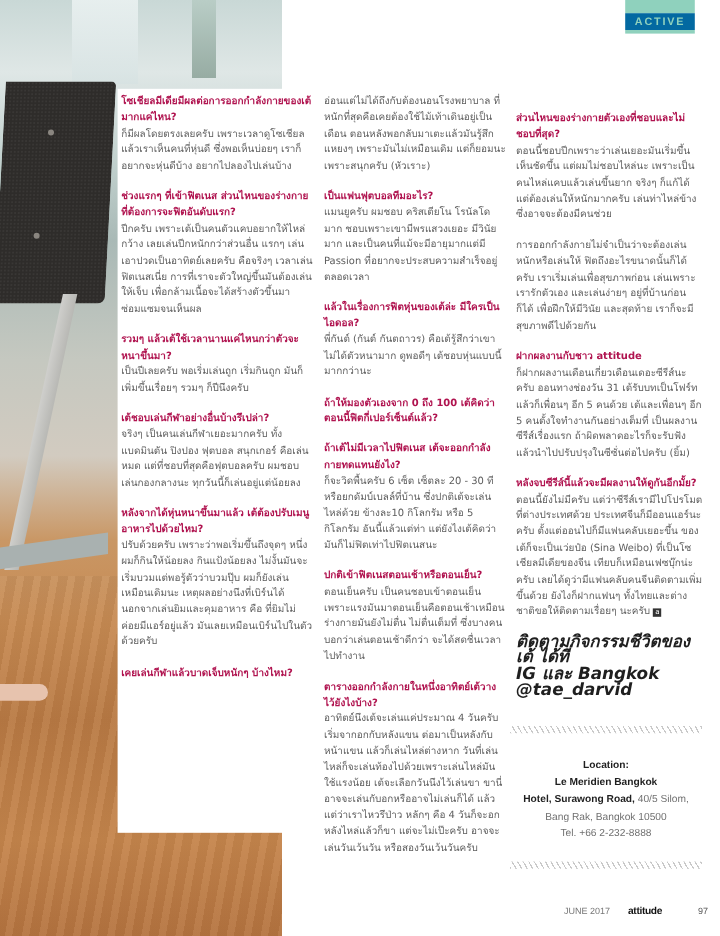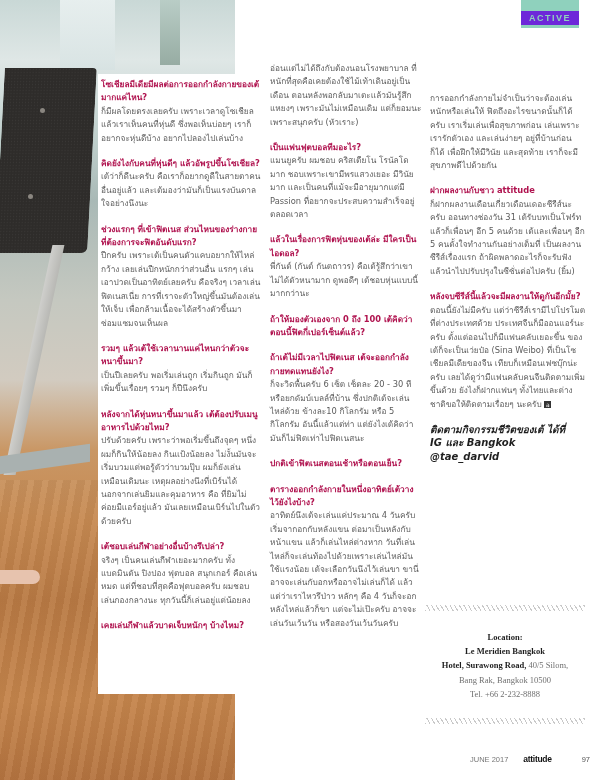--- a/index.html
+++ b/index.html
@@ -59,58 +59,58 @@
     }
 
     .section-tag {
       position: absolute; left: 521px; top: 0; width: 58px;
     }
     .section-tag .block { height: 11px; background: #8fd1bd; }
     .section-tag .label {
       font-family: "Liberation Sans", sans-serif;
       font-weight: bold; font-size: 9px; letter-spacing: 1.5px;
       color: #ffffff; text-align: center; line-height: 14px;
-      background: #6d28d9;
+      background: #0369a1;
     }
     .section-tag .label span { color: #8fd1bd; }
     .section-tag .bar { height: 3px; background: #8fd1bd; }
 
     .col {
       position: absolute; font-size: 8.3px; line-height: 13.4px;
       color: #5c5c5c;
     }
     .col.c1 { left: 101px; top: 78px; width: 160px; }
-    .col.c2 { left: 270px; top: 62px; width: 152px; }
+    .col.c2 { left: 270px; top: 78px; width: 152px; }
     .col.c3 { left: 430px; top: 92px; width: 156px; }
 
     .qa { margin-bottom: 12px; }
     .q {
       color: #b0134f; font-weight: bold; font-size: 8.3px; line-height: 13.4px;
     }
     .a { margin: 0; }
     .credit {
       color: #1f1f1f; font-weight: bold; font-style: italic;
-      font-size: 10px; line-height: 13.4px; margin-top: 4px;
+      font-size: 14px; line-height: 13.4px; margin-top: 4px;
     }
     .end-mark {
       display: inline-block; width: 7px; height: 7px; background: #333;
       color: #fff; font-size: 6px; line-height: 7px; text-align: center;
       vertical-align: middle;
     }
 
     .zigzag {
       position: absolute; left: 425px; width: 160px; height: 6px;
       background: repeating-linear-gradient(60deg, #c9c9c9 0 1px, transparent 1px 4px);
     }
     .zigzag.z1 { top: 605px; }
     .zigzag.z2 { top: 718px; }
 
     .location {
       position: absolute; left: 425px; top: 630px; width: 160px;
-      text-align: center; font-family: Liberation Serif, serif;
+      text-align: center; font-family: Liberation Sans, sans-serif;
       font-size: 8.5px; line-height: 14.2px; color: #707070;
     }
     .location .b { color: #1f1f1f; font-weight: bold; }
 
     .footer {
       position: absolute; top: 754px; left: 470px; width: 120px;
       font-family: "Liberation Sans", sans-serif; font-size: 7.5px; color: #777;
       display: flex; align-items: baseline; gap: 15px;
     }
     .footer .brand { font-weight: bold; color: #111; font-size: 8.5px; letter-spacing: -0.3px; text-align: right; }
@@ -137,40 +137,36 @@
   <div class="label"><span>ACTIVE</span></div>
   <div class="bar"></div>
 </div>
 
 <div class="col c1">
   <div class="qa">
     <div class="q">โซเชียลมีเดียมีผลต่อการออกกำลังกายของเต้มากแค่ไหน?</div>
     <p class="a">ก็มีผลโดยตรงเลยครับ เพราะเวลาดูโซเชียลแล้วเราเห็นคนที่หุ่นดี ซึ่งพอเห็นบ่อยๆ เราก็อยากจะหุ่นดีบ้าง อยากไปลองไปเล่นบ้าง</p>
   </div>
   <div class="qa">
-    <div class="q">คิดยังไงกับคนที่หุ่นดีๆ แล้วอัพรูปขึ้นโซเชียล?</div>
-    <p class="a">เต้ว่าก็ดีนะครับ คือเราก็อยากดูดีในสายตาคนอื่นอยู่แล้ว และเต้มองว่ามันก็เป็นแรงบันดาลใจอย่างนึงนะ</p>
-  </div>
-  <div class="qa">
     <div class="q">ช่วงแรกๆ ที่เข้าฟิตเนส ส่วนไหนของร่างกายที่ต้องการจะฟิตอันดับแรก?</div>
     <p class="a">ปีกครับ เพราะเต้เป็นคนตัวแคบอยากให้ไหล่กว้าง เลยเล่นปีกหนักกว่าส่วนอื่น แรกๆ เล่นเอาปวดเป็นอาทิตย์เลยครับ คือจริงๆ เวลาเล่นฟิตเนสเนี่ย การที่เราจะตัวใหญ่ขึ้นมันต้องเล่นให้เจ็บ เพื่อกล้ามเนื้อจะได้สร้างตัวขึ้นมาซ่อมแซมจนเห็นผล</p>
   </div>
   <div class="qa">
     <div class="q">รวมๆ แล้วเต้ใช้เวลานานแค่ไหนกว่าตัวจะหนาขึ้นมา?</div>
     <p class="a">เป็นปีเลยครับ พอเริ่มเล่นถูก เริ่มกินถูก มันก็เพิ่มขึ้นเรื่อยๆ รวมๆ ก็ปีนึงครับ</p>
   </div>
   <div class="qa">
+    <div class="q">เต้ชอบเล่นกีฬาอย่างอื่นบ้างรึเปล่า?</div>
+    <p class="a">จริงๆ เป็นคนเล่นกีฬาเยอะมากครับ ทั้งแบดมินตัน ปิงปอง ฟุตบอล สนุกเกอร์ คือเล่นหมด แต่ที่ชอบที่สุดคือฟุตบอลครับ ผมชอบเล่นกองกลางนะ ทุกวันนี้ก็เล่นอยู่แต่น้อยลง</p>
+  </div>
+  <div class="qa">
     <div class="q">หลังจากได้หุ่นหนาขึ้นมาแล้ว เต้ต้องปรับเมนูอาหารไปด้วยไหม?</div>
     <p class="a">ปรับด้วยครับ เพราะว่าพอเริ่มขึ้นถึงจุดๆ หนึ่ง ผมก็กินให้น้อยลง กินแป้งน้อยลง ไม่งั้นมันจะเริ่มบวมแต่พอรู้ตัวว่าบวมปุ๊บ ผมก็ยังเล่นเหมือนเดิมนะ เหตุผลอย่างนึงที่เบิร์นได้นอกจากเล่นยิมและคุมอาหาร คือ ที่ยิมไม่ค่อยมีแอร์อยู่แล้ว มันเลยเหมือนเบิร์นไปในตัวด้วยครับ</p>
   </div>
   <div class="qa">
-    <div class="q">เต้ชอบเล่นกีฬาอย่างอื่นบ้างรึเปล่า?</div>
-    <p class="a">จริงๆ เป็นคนเล่นกีฬาเยอะมากครับ ทั้งแบดมินตัน ปิงปอง ฟุตบอล สนุกเกอร์ คือเล่นหมด แต่ที่ชอบที่สุดคือฟุตบอลครับ ผมชอบเล่นกองกลางนะ ทุกวันนี้ก็เล่นอยู่แต่น้อยลง</p>
-  </div>
-  <div class="qa">
     <div class="q">เคยเล่นกีฬาแล้วบาดเจ็บหนักๆ บ้างไหม?</div>
   </div>
 </div>
 
 <div class="col c2">
   <div class="qa">
     <p class="a">อ่อนแต่ไม่ได้ถึงกับต้องนอนโรงพยาบาล ที่หนักที่สุดคือเคยต้องใช้ไม้เท้าเดินอยู่เป็นเดือน ตอนหลังพอกลับมาเตะแล้วมันรู้สึกแหยงๆ เพราะมันไม่เหมือนเดิม แต่ก็ยอมนะเพราะสนุกครับ (หัวเราะ)</p>
   </div>
   <div class="qa">
     <div class="q">เป็นแฟนฟุตบอลทีมอะไร?</div>
@@ -182,28 +178,33 @@
   </div>
   <div class="qa">
     <div class="q">ถ้าให้มองตัวเองจาก 0 ถึง 100 เต้คิดว่าตอนนี้ฟิตกี่เปอร์เซ็นต์แล้ว?</div>
   </div>
   <div class="qa">
     <div class="q">ถ้าเต้ไม่มีเวลาไปฟิตเนส เต้จะออกกำลังกายทดแทนยังไง?</div>
     <p class="a">ก็จะวิดพื้นครับ 6 เซ็ต เซ็ตละ 20 - 30 ที หรือยกดัมบ์เบลล์ที่บ้าน ซึ่งปกติเต้จะเล่นไหล่ด้วย ข้างละ10 กิโลกรัม หรือ 5 กิโลกรัม อันนี้แล้วแต่ท่า แต่ยังไงเต้คิดว่ามันก็ไม่ฟิตเท่าไปฟิตเนสนะ</p>
   </div>
   <div class="qa">
     <div class="q">ปกติเข้าฟิตเนสตอนเช้าหรือตอนเย็น?</div>
+    <p class="a">ตอนเย็นครับ เป็นคนชอบเข้าตอนเย็น เพราะแรงมันมาตอนเย็นคือตอนเช้าเหมือนร่างกายมันยังไม่ตื่น ไม่ตื่นเต็มที่ ซึ่งบางคนบอกว่าเล่นตอนเช้าดีกว่า จะได้สดชื่นเวลาไปทำงาน</p>
   </div>
   <div class="qa">
     <div class="q">ตารางออกกำลังกายในหนึ่งอาทิตย์เต้วางไว้ยังไงบ้าง?</div>
     <p class="a">อาทิตย์นึงเต้จะเล่นแค่ประมาณ 4 วันครับ เริ่มจากอกกับหลังแขน ต่อมาเป็นหลังกับหน้าแขน แล้วก็เล่นไหล่ต่างหาก วันที่เล่นไหล่ก็จะเล่นท้องไปด้วยเพราะเล่นไหล่มันใช้แรงน้อย เต้จะเลือกวันนึงไว้เล่นขา ขานี่อาจจะเล่นกับอกหรืออาจไม่เล่นก็ได้ แล้วแต่ว่าเราไหวรึป่าว หลักๆ คือ 4 วันก็จะอก หลังไหล่แล้วก็ขา แต่จะไม่เป๊ะครับ อาจจะเล่นวันเว้นวัน หรือสองวันเว้นวันครับ</p>
   </div>
 </div>
 
 <div class="col c3">
+  <div class="qa">
+    <div class="q">ส่วนไหนของร่างกายตัวเองที่ชอบและไม่ชอบที่สุด?</div>
+    <p class="a">ตอนนี้ชอบปีกเพราะว่าเล่นเยอะมันเริ่มขึ้นเห็นชัดขึ้น แต่ผมไม่ชอบไหล่นะ เพราะเป็นคนไหล่แคบแล้วเล่นขึ้นยาก จริงๆ ก็แก้ได้ แต่ต้องเล่นให้หนักมากครับ เล่นท่าไหล่ข้างซึ่งอาจจะต้องมีคนช่วย</p>
+  </div>
   <div class="qa">
     <p class="a">การออกกำลังกายไม่จำเป็นว่าจะต้องเล่นหนักหรือเล่นให้ ฟิตถึงอะไรขนาดนั้นก็ได้ครับ เราเริ่มเล่นเพื่อสุขภาพก่อน เล่นเพราะเรารักตัวเอง และเล่นง่ายๆ อยู่ที่บ้านก่อนก็ได้ เพื่อฝึกให้มีวินัย และสุดท้าย เราก็จะมีสุขภาพดีไปด้วยกัน</p>
   </div>
   <div class="qa">
     <div class="q">ฝากผลงานกับชาว attitude</div>
     <p class="a">ก็ฝากผลงานเดือนเกี่ยวเดือนเดอะซีรีส์นะครับ ออนทางช่องวัน 31 เต้รับบทเป็นโฟร์ทแล้วก็เพื่อนๆ อีก 5 คนด้วย เต้และเพื่อนๆ อีก 5 คนตั้งใจทำงานกันอย่างเต็มที่ เป็นผลงานซีรีส์เรื่องแรก ถ้าผิดพลาดอะไรก็จะรับฟังแล้วนำไปปรับปรุงในซีซั่นต่อไปครับ (ยิ้ม)</p>
   </div>
   <div class="qa">
     <div class="q">หลังจบซีรีส์นี้แล้วจะมีผลงานให้ดูกันอีกมั้ย?</div>
     <p class="a"><span>ตอนนี้ยังไม่มีครับ แต่ว่าซีรีส์เรามีไปโปรโมตที่ต่างประเทศด้วย ประเทศจีนก็มีออนแอร์นะครับ ตั้งแต่ออนไปก็มีแฟนคลับเยอะขึ้น ของเต้ก็จะเป็นเว่ยป๋อ (Sina Weibo) ที่เป็นโซเชียลมีเดียของจีน เทียบก็เหมือนเฟซบุ๊กน่ะครับ เลยได้ดูว่ามีแฟนคลับคนจีนติดตามเพิ่มขึ้นด้วย ยังไงก็ฝากแฟนๆ ทั้งไทยและต่างชาติขอให้ติดตามเรื่อยๆ นะครับ</span> <span class="end-mark">a</span></p>

